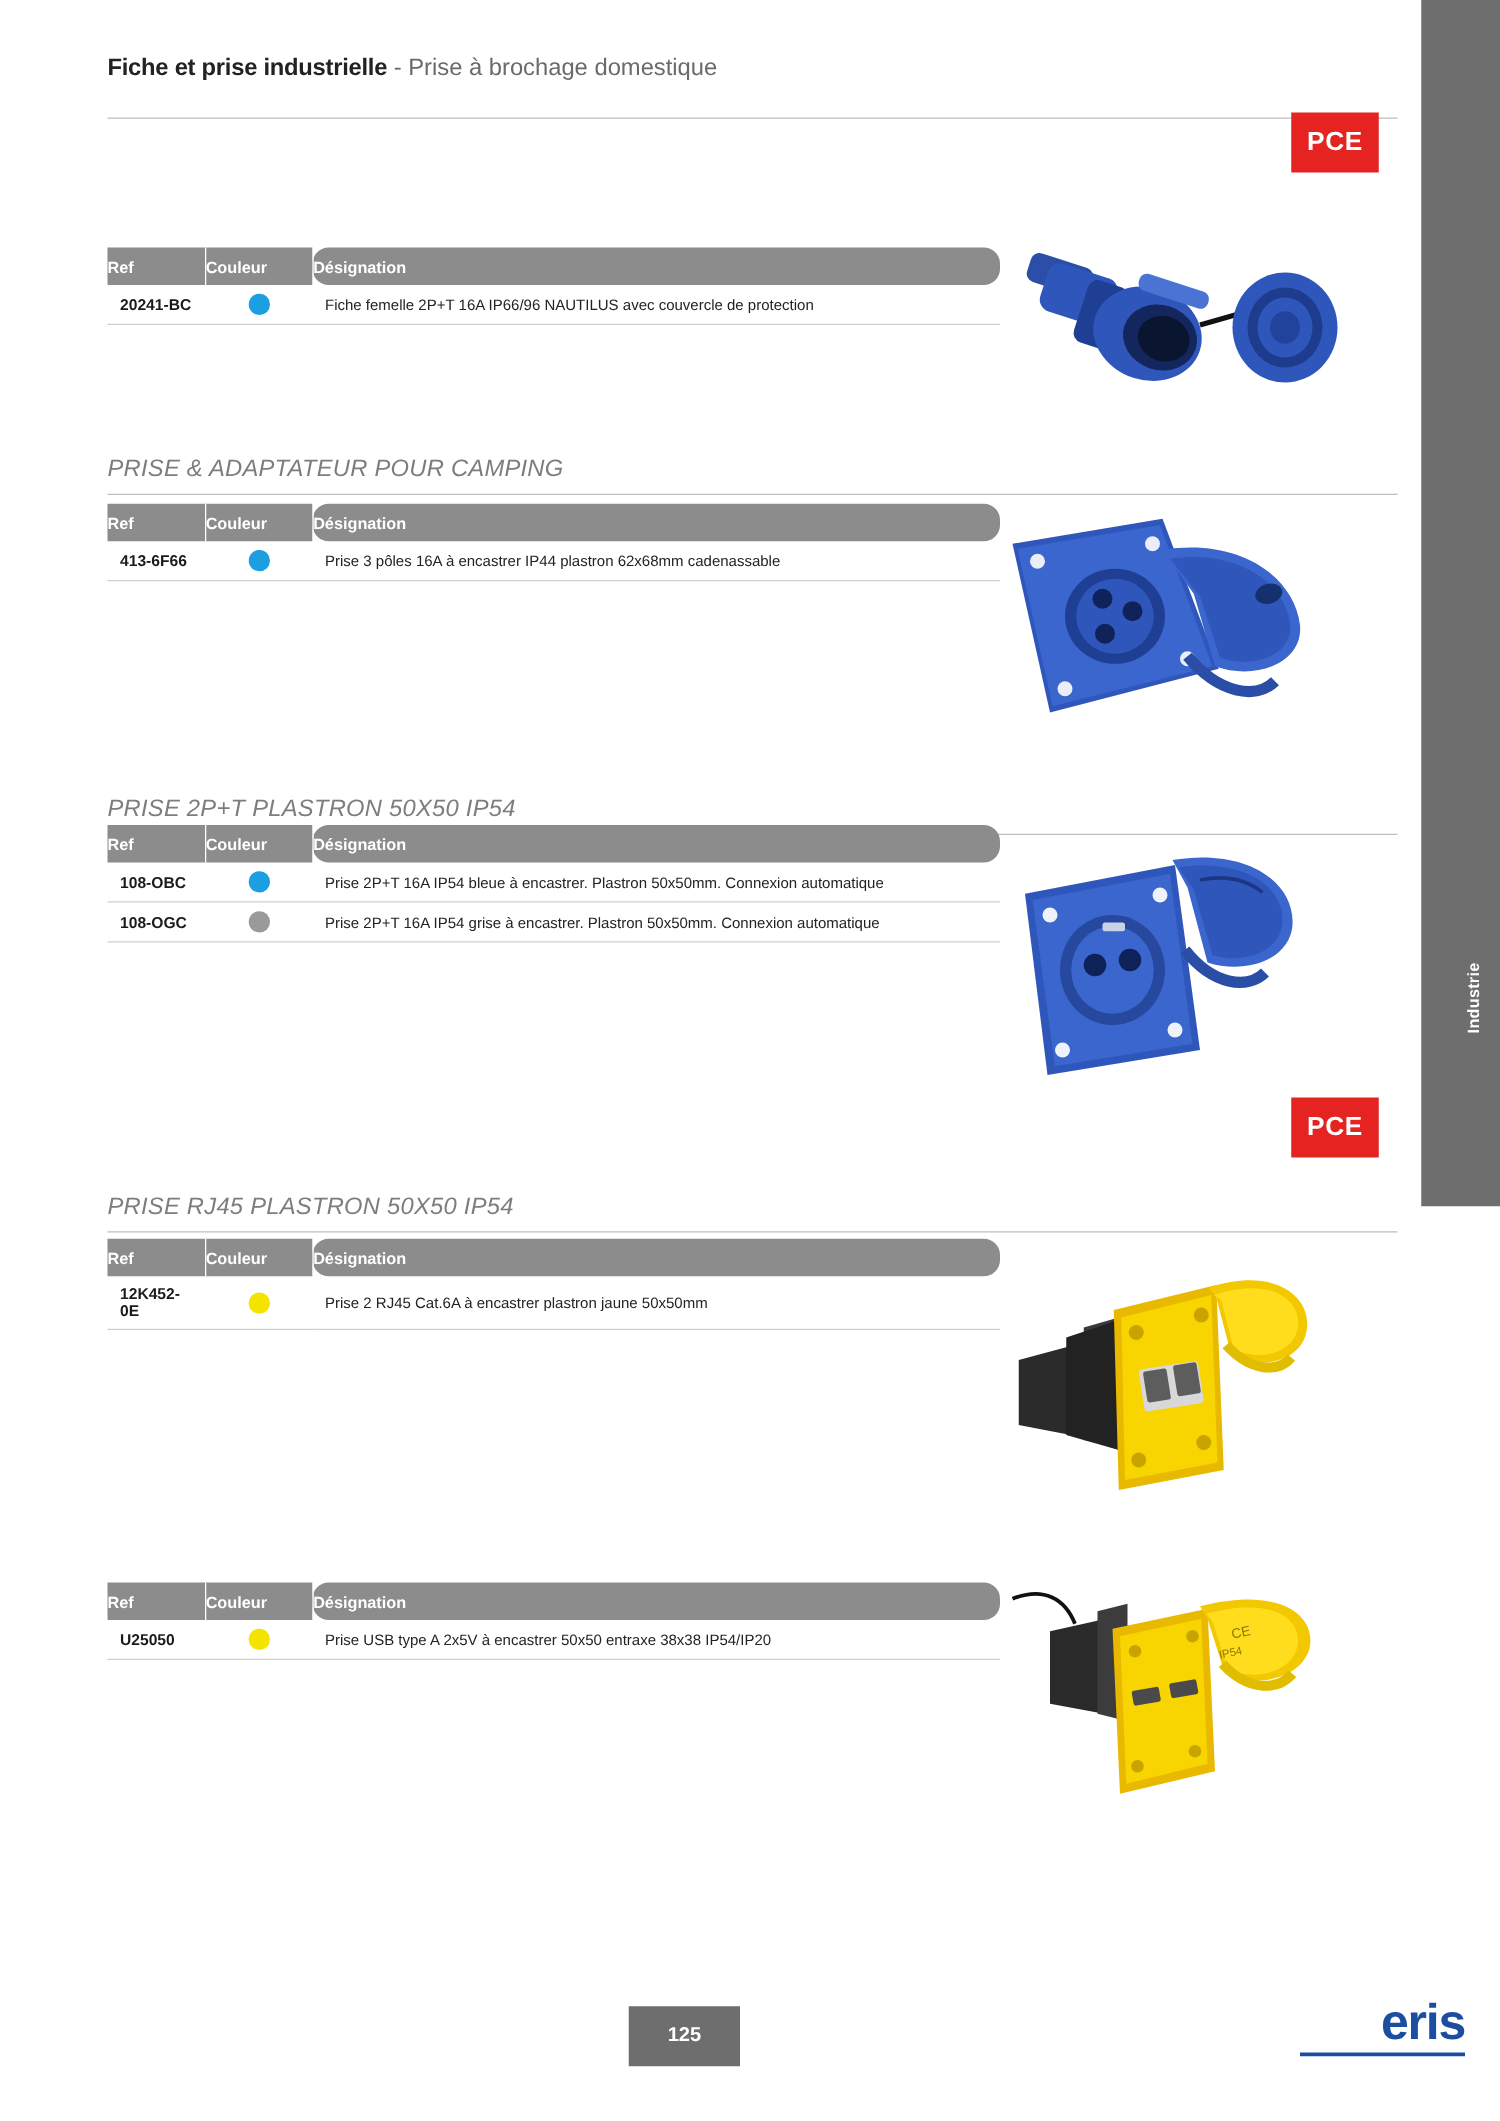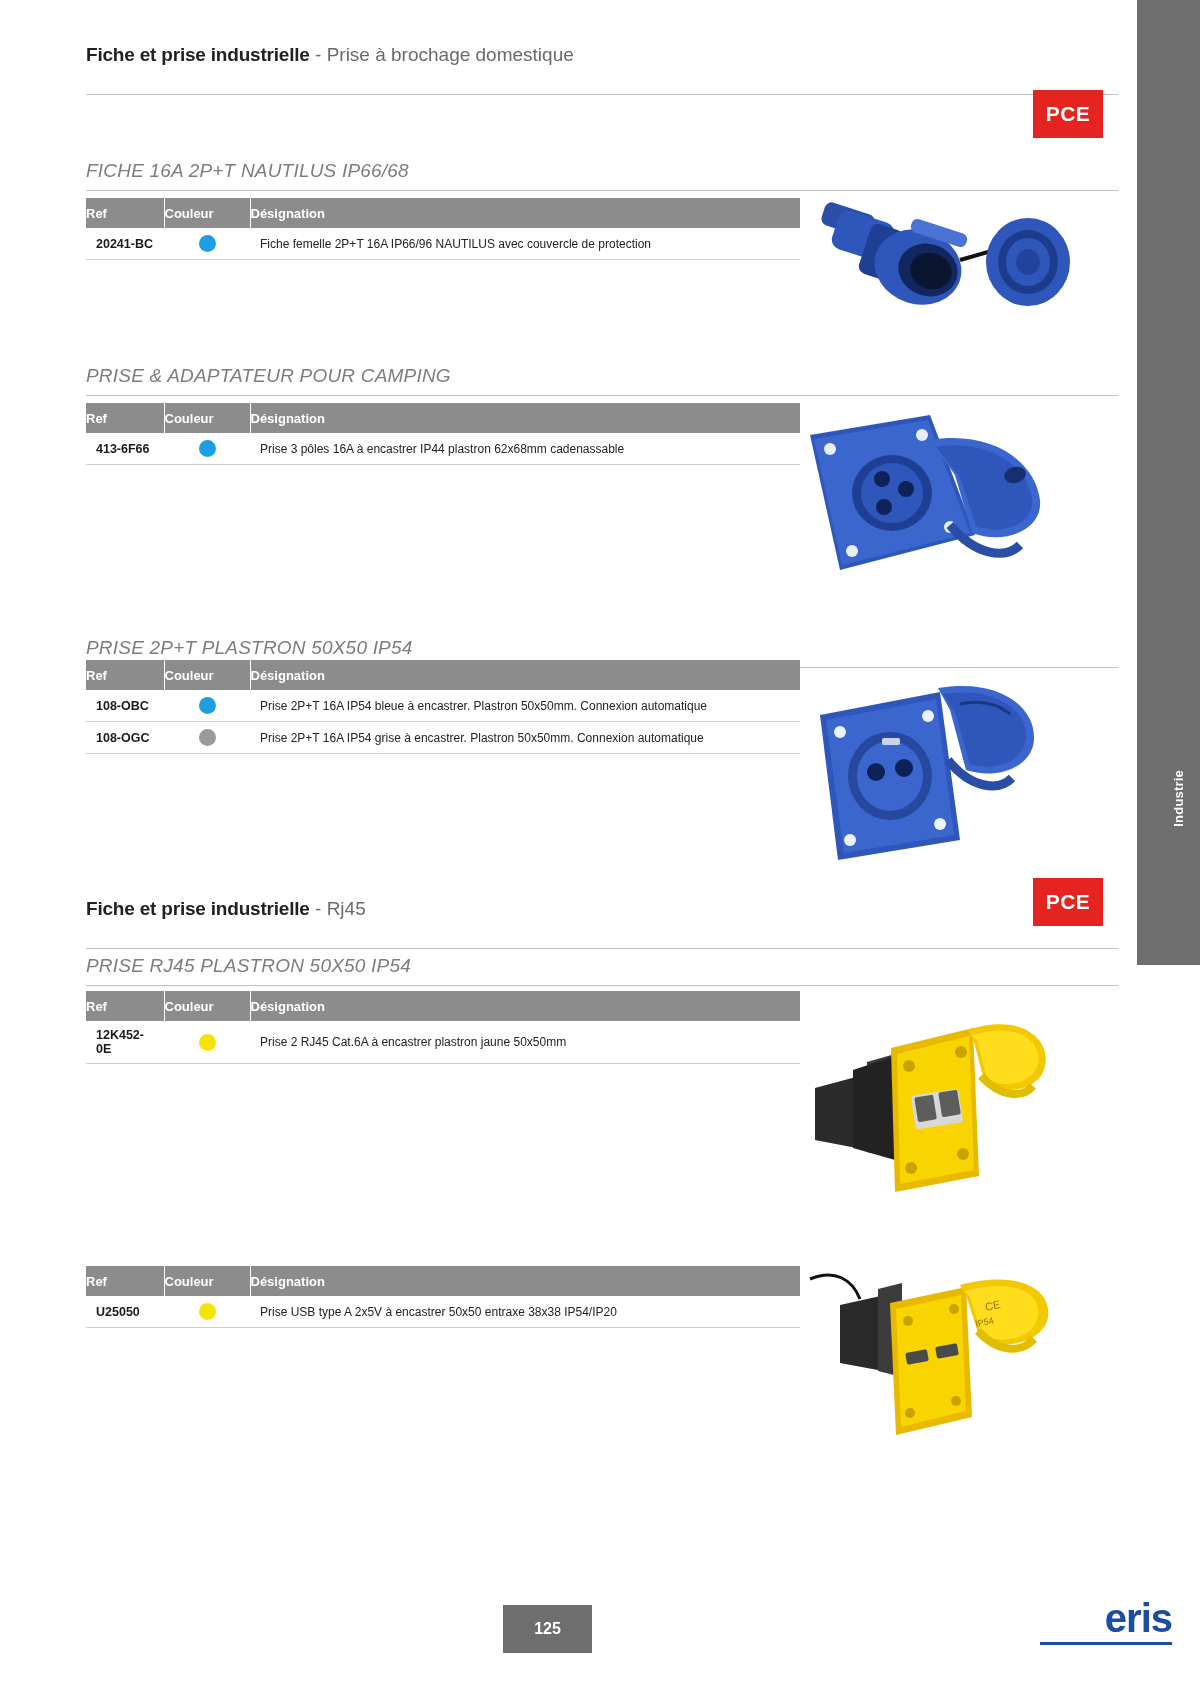--- a/index.html
+++ b/index.html
@@ -111,21 +111,21 @@
   }
   .tbl thead th:last-child { border-right: none; }
   .tbl tbody td {
     padding: 7px 10px;
     border-bottom: 1px solid #cfcfcf;
     vertical-align: middle;
     height: 29px;
   }
   .col-ref { width: 78px; font-weight: bold; font-size: 12.5px; }
   .col-col { width: 86px; text-align: center; }
-  .col-des { font-size: 12px; color: #232323; }
+  .col-des { font-size: 12px; color: #232323; border-radius: 13px; }
 
   .dot {
     display: inline-block;
     width: 17px;
     height: 17px;
     border-radius: 50%;
     vertical-align: middle;
   }
 
   
@@ -175,21 +175,20 @@
 <div class="page">
 
   <div class="main-head" style="top:44px;">
     <div class="title-row">
       <span class="title-strong">Fiche et prise industrielle</span><span class="title-light"> - </span><span class="title-light">Prise à brochage domestique</span>
     </div>
   </div>
 
   <div class="pce-logo" style="left:1033px; top:90px;">PCE</div>
 
-  <div class="sub-head" style="top:160px;">FICHE 16A 2P+T NAUTILUS IP66/68</div>
 
   <table class="tbl" style="top:198px; width:714px;">
     <thead>
       <tr>
         <th class="col-ref">Ref</th>
         <th class="col-col">Couleur</th>
         <th class="col-des">Désignation</th>
       </tr>
     </thead>
     <tbody>
@@ -294,25 +293,20 @@
       <circle cx="76" cy="112" r="9" fill="#0e2158"></circle>
       <circle cx="104" cy="108" r="9" fill="#0e2158"></circle>
       <rect x="82" y="78" width="18" height="7" rx="2" fill="#c9d3e8"></rect>
       <path d="M138 28 C 198 18, 236 46, 234 80 C 232 108, 196 120, 166 110 L150 50 Z" fill="#3a66cd"></path>
       <path d="M143 34 C 195 26, 228 50, 226 78 C 224 102, 194 112, 170 104 L155 52 Z" fill="#2f57bb"></path>
       <path d="M160 44 q 30 -6 50 10" stroke="#1b3782" stroke-width="3" fill="none"></path>
       <path d="M148 100 C 170 128, 198 132, 212 118" stroke="#2a4da6" stroke-width="9" fill="none"></path>
     </g>
   </svg>
 
-  <div class="main-head" style="top:898px;">
-    <div class="title-row">
-      <span class="title-strong">Fiche et prise industrielle</span><span class="title-light"> - </span><span class="title-light">Rj45</span>
-    </div>
-  </div>
 
   <div class="pce-logo" style="left:1033px; top:878px;">PCE</div>
 
   <div class="sub-head" style="top:955px;">PRISE RJ45 PLASTRON 50X50 IP54</div>
 
   <table class="tbl" style="top:991px; width:714px;">
     <thead>
       <tr>
         <th class="col-ref">Ref</th>
         <th class="col-col">Couleur</th>

